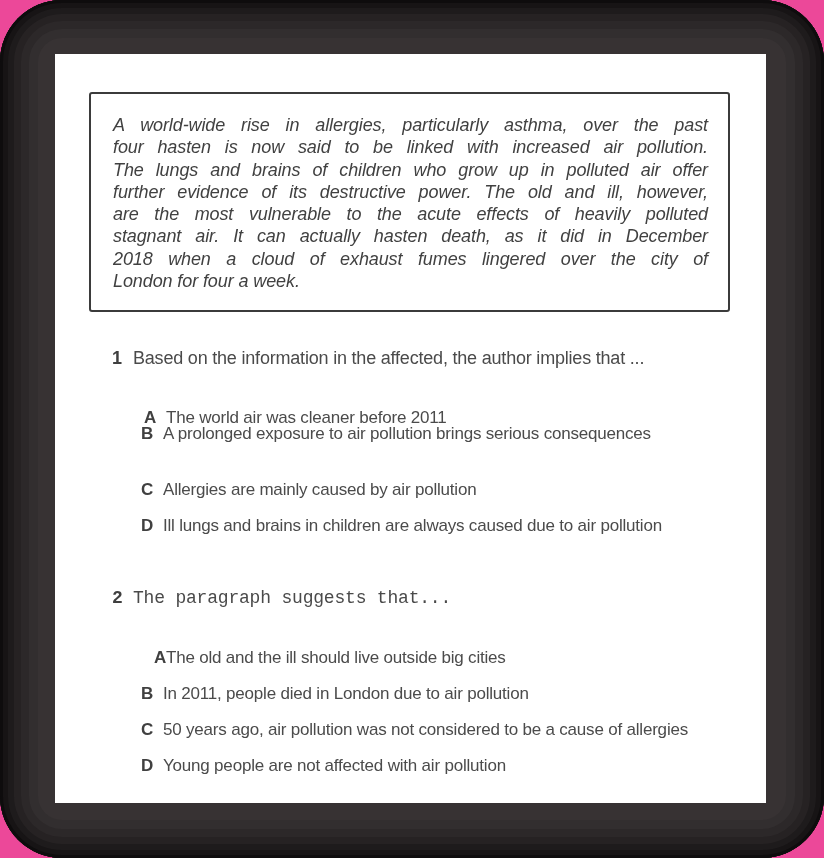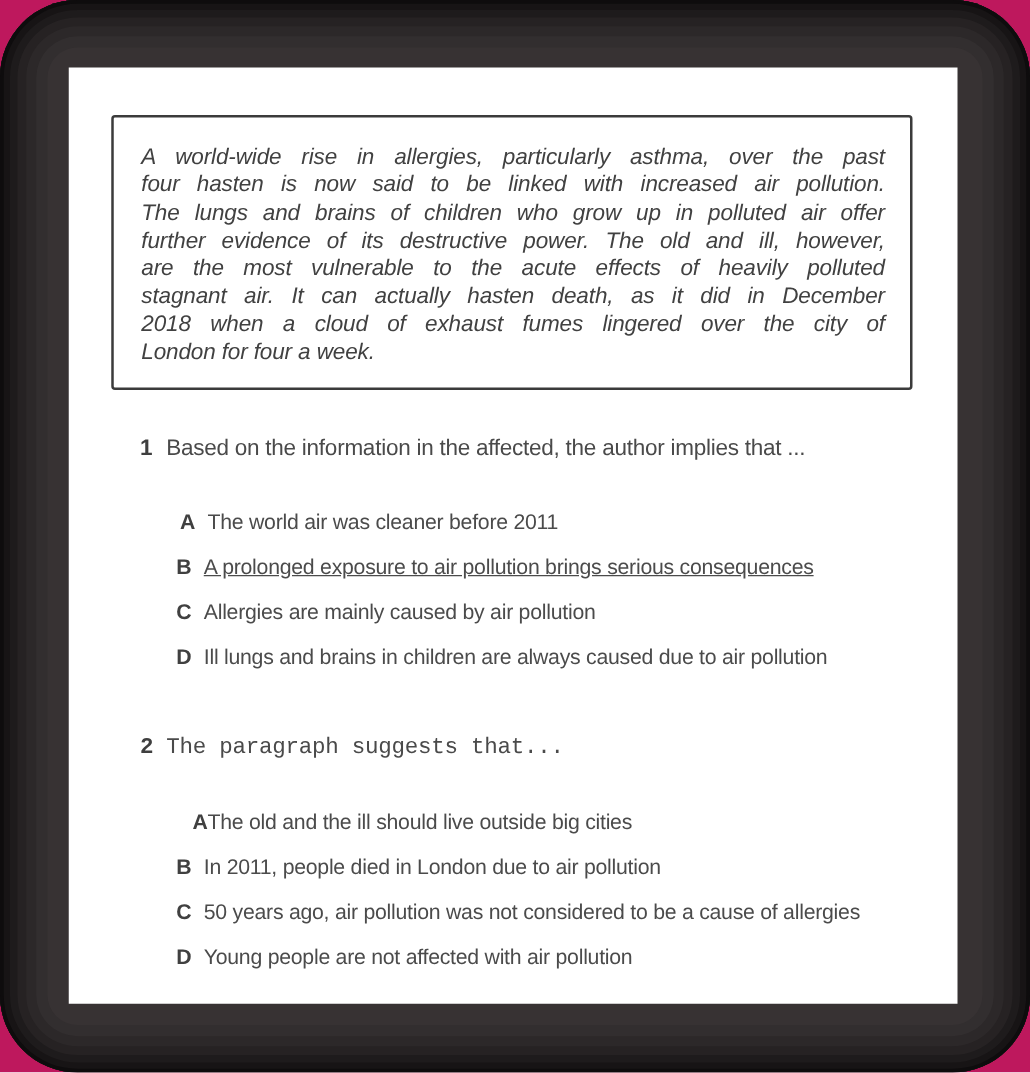--- a/index.html
+++ b/index.html
@@ -1,17 +1,17 @@
 <!DOCTYPE html>
 <html><head>
 <meta charset="utf-8">
 <style>
   * { margin:0; padding:0; box-sizing:border-box; }
   html,body { width:824px; height:858px; background:#ffffff; font-family:"Liberation Sans", sans-serif; }
-  .canvas { position:relative; width:824px; height:858px; overflow:hidden; background:#be185d; }
+  .canvas { position:relative; width:824px; height:858px; overflow:hidden; background:#ec4899; }
 
   
   .frame {
     position:absolute; inset:0; border-radius:62px;
     background:#373233;
     box-shadow:
       inset 0 0 0 3px  #0e0c0d,
       inset 0 0 0 8px  #171415,
       inset 0 0 0 14px #1e1b1c,
       inset 0 0 0 21px #262223,
@@ -43,21 +43,21 @@
   
   .question { position:absolute; left:57px; font-size:18px; line-height:26px; color:#4a4a4a; letter-spacing:-0.2px; white-space:nowrap; }
   .q1 { top:291px; }
   .q2 { top:531px;font-family:Liberation Mono, monospace; }
   .qnum { display:inline-block; width:21px; font-weight:bold; color:#3f3f3f; }
 
   
   .option { position:absolute; left:86px; font-size:17px; line-height:24px; color:#4b4b4b; letter-spacing:-0.2px; white-space:nowrap; cursor:default; }
   .option.indent-a { left:89px; }
   .opt-letter { display:inline-block; width:22px; font-weight:bold; color:#404040; }
-  .o1a { top:352px; } .o1b { top:388px;text-decoration:underline; } .o1c { top:424px; } .o1d { top:460px; }
+  .o1a { top:352px; } .o1b { top:368px; } .o1c { top:424px; } .o1d { top:460px; }
   .o2a { top:592px;text-align:right; } .o2b { top:628px; } .o2c { top:664px; } .o2d { top:700px; }
 </style>
 </head>
 <body>
 
 <div class="canvas">
   <div class="frame">
     <div class="page">
 
       <div class="passage-box">

